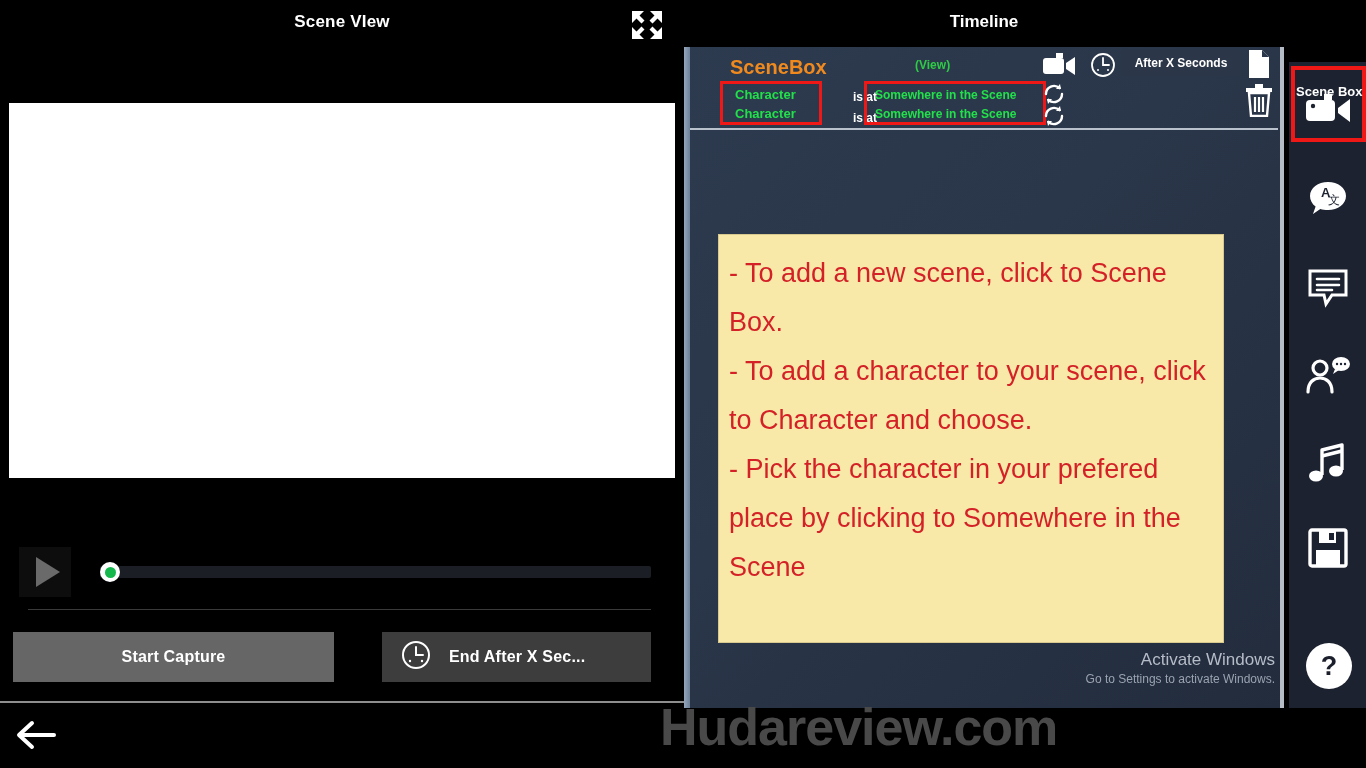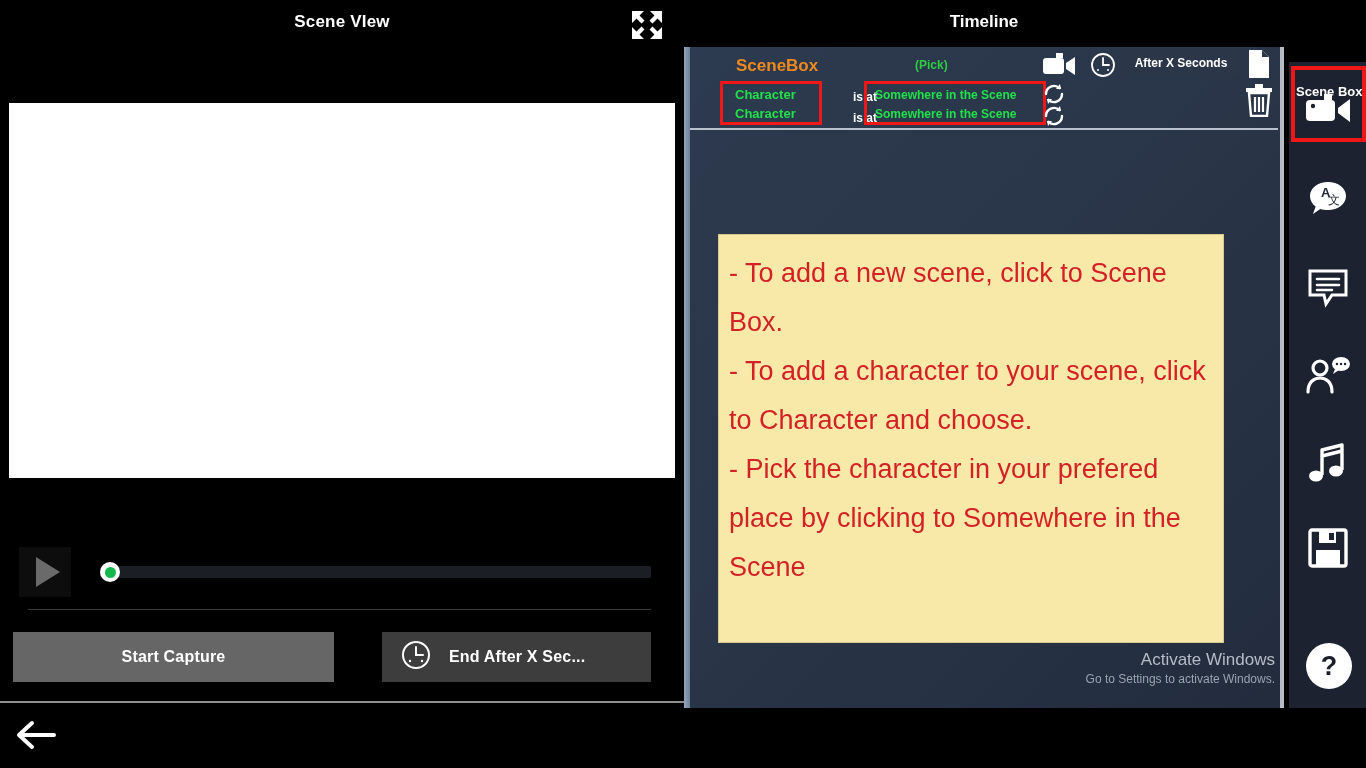--- a/index.html
+++ b/index.html
@@ -90,22 +90,22 @@
     background:linear-gradient(90deg,#93a6bb,#6d8099);
   }
   #timeline-scrollbar-right{
     position:absolute; left:596px; top:47px; width:5px; height:661px;
     background:#b6bcc6;
   }
 
   
   #scenebox-row{ position:absolute; left:0; top:47px; width:600px; height:83px; }
   #scenebox-label{
-    position:absolute; left:52px; top:9px; color:#f08a1e;
-    font-size:17px; font-weight:bold;text-align:center;
+    position:absolute; left:46px; top:9px; color:#f08a1e;
+    font-size:20px; font-weight:bold;text-align:center;
   }
   #view-label{
     position:absolute; left:231px; top:11px; color:#2ecc45;
     font-size:12px; font-weight:bold;
   }
   .char-cell{ color:#22e04a; font-size:13px; font-weight:bold; }
   .isat-cell{ color:#ffffff; font-size:12px; font-weight:bold; }
   .where-cell{ color:#22e04a; font-size:12px; font-weight:bold; }
 
   #char-hl{
@@ -257,21 +257,21 @@
     <div id="timeline-header">
       <div id="timeline-title">Timeline</div>
     </div>
 
     <div id="timeline-scrollbar-left"></div>
     <div id="timeline-scrollbar-right"></div>
 
     <div id="scenebox-row">
 
       <div id="scenebox-label">SceneBox</div>
-      <div id="view-label">(Pick)</div>
+      <div id="view-label">(View)</div>
 
       <div id="char-hl">
         <span class="char-cell" style="top:3px">Character</span>
         <span class="char-cell" style="top:22px">Character</span>
       </div>
 
       <div id="isat-col">
         <span class="isat-cell">is at</span>
         <span class="isat-cell">is at</span>
       </div>
@@ -403,14 +403,15 @@
       <rect x="21" y="5" width="5" height="7" fill="#1c2230"></rect>
       <rect x="8" y="22" width="24" height="16" fill="#fff"></rect>
     </svg>
   </div>
 
   <div id="help-button">
     <span>?</span>
   </div>
 
   <div id="bottom-strip"></div>
+  <div id="watermark">Hudareview.com</div>
 
 </div>
 
 </body></html>

